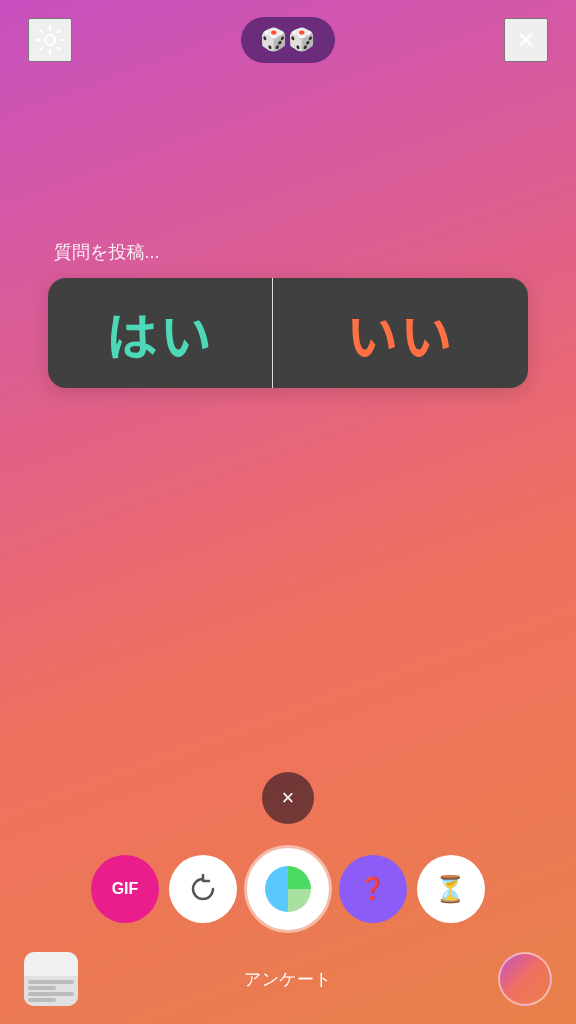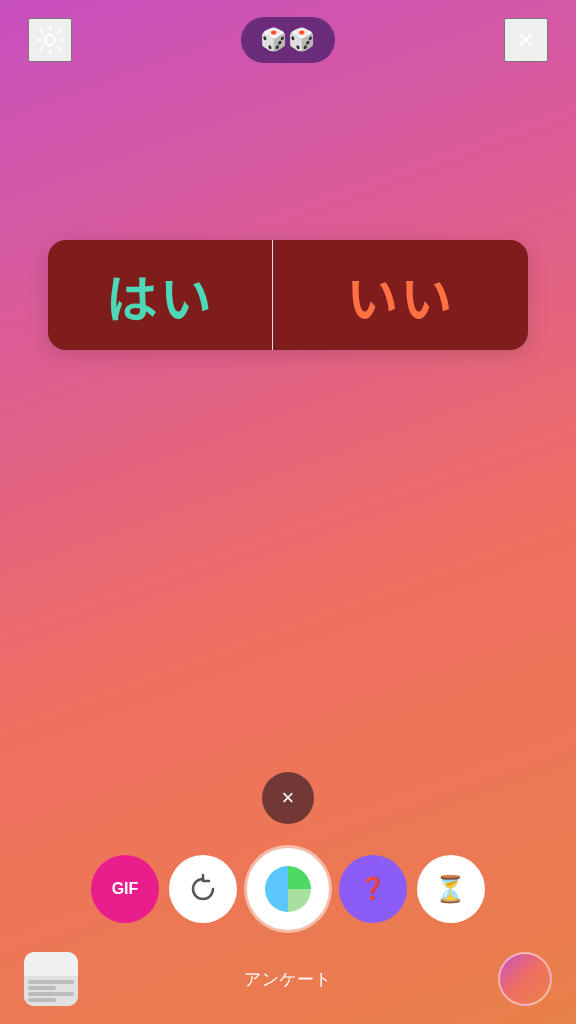--- a/index.html
+++ b/index.html
@@ -74,21 +74,21 @@
 
     .poll-prompt {
       text-align: left;
       color: rgba(255,255,255,0.9);
       font-size: 18px;
       margin-bottom: 14px;
       padding-left: 6px;
     }
 
     .poll-card {
-      background: #7f1d1d;
+      background: #404040;
       border-radius: 18px;
       overflow: hidden;
       display: flex;
       height: 110px;
       box-shadow: 0 4px 20px rgba(0,0,0,0.15);
     }
 
     .poll-option-left {
       flex: 1;
       display: flex;
@@ -300,20 +300,21 @@
   <div class="dice-pill">
     <span class="dice-emoji">🎲🎲</span>
   </div>
 
   <button class="close-top-btn">
     <span class="close-top-icon">×</span>
   </button>
 </div>
 
 <div class="poll-container">
+  <div class="poll-prompt">質問を投稿...</div>
   <div class="poll-card">
     <div class="poll-option-left">
       <span class="poll-text-left">はい</span>
     </div>
     <div class="poll-option-right">
       <span class="poll-text-right">いい</span>
     </div>
   </div>
 </div>
 

